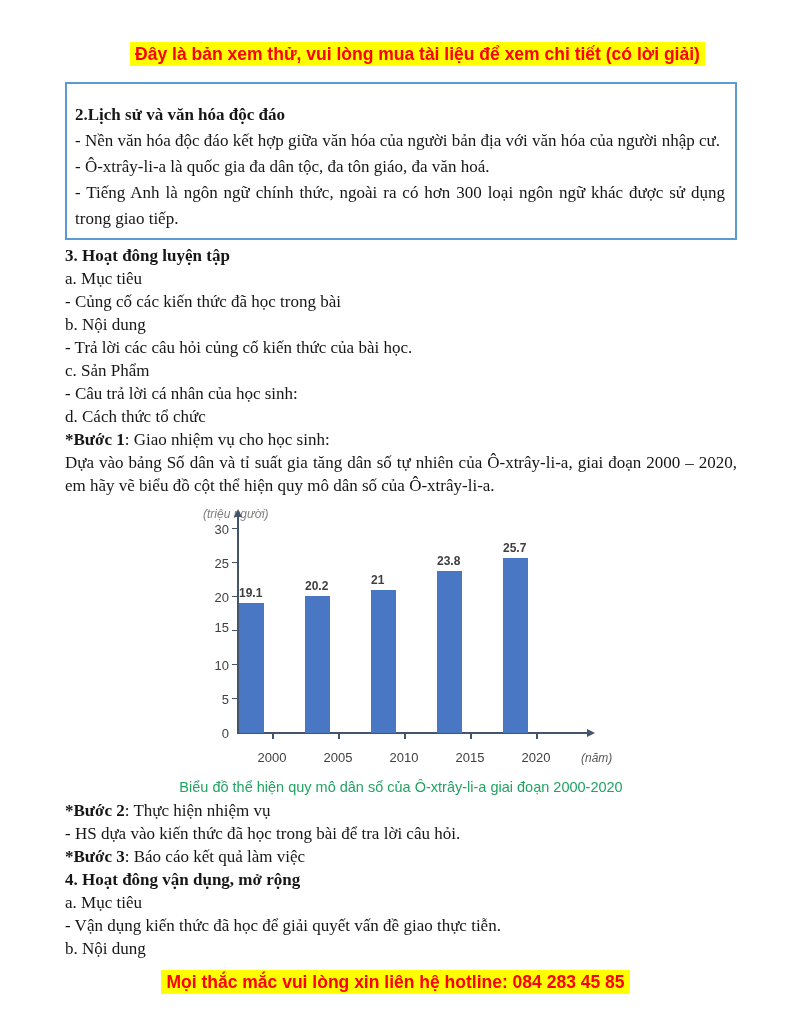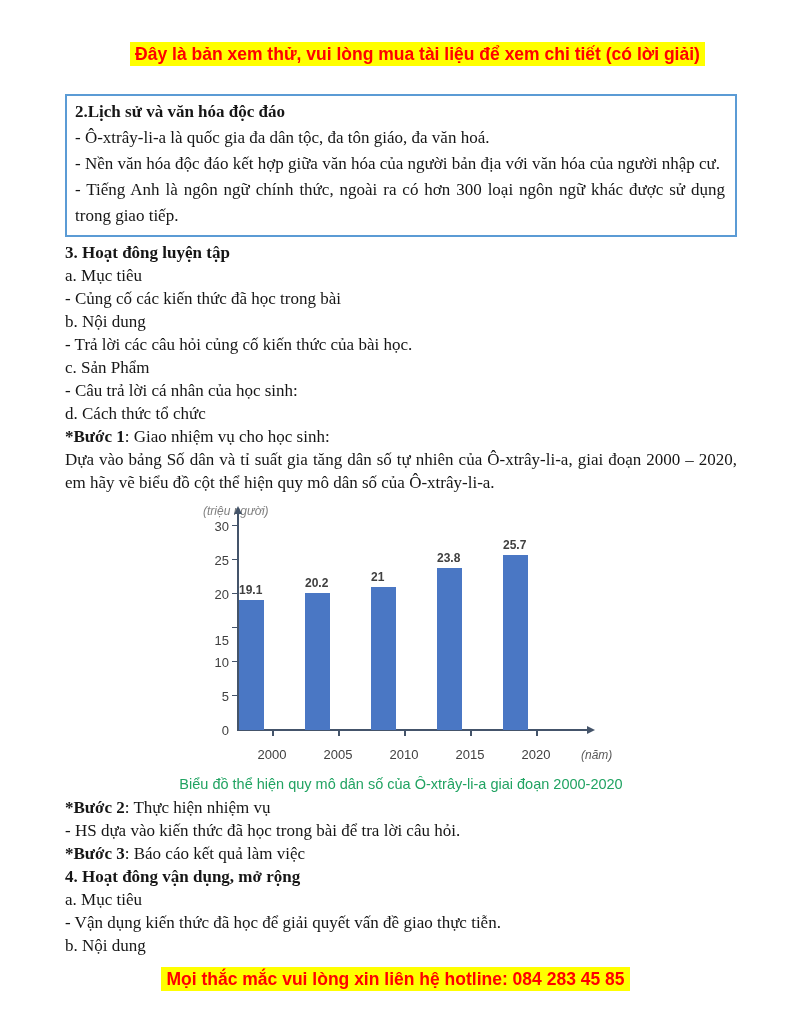--- a/index.html
+++ b/index.html
@@ -16,22 +16,22 @@
   .banner-row.top{padding-top:42px;padding-left:44px;}
   .banner-row.bottom{margin-top:10px;}
   .banner{
     display:inline-block;background:#ffff00;color:#ff0000;
     font-family:"Liberation Sans", sans-serif;font-weight:bold;
     font-size:17.5px;line-height:22px;padding:1px 5px;
   }
 
   
   .box{
-    border:2px solid #5b9bd5;margin-top:28px;
-    padding:3px 10px 6px 8px;line-height:26px;text-align:justify;
+    border:2px solid #5b9bd5;margin-top:16px;
+    padding:18px 10px 6px 8px;line-height:26px;text-align:justify;
   }
   .box p{margin:0;}
   .box .title{font-weight:bold;}
 
   
   .para{margin-top:4px;line-height:23px;text-align:justify;}
   .para p{margin:0;}
 
   
   .chart{margin:10px 0 0 132px;font-family:"Liberation Sans", sans-serif;color:#404040;}
@@ -69,22 +69,22 @@
 
   <div class="banner-row top">
     <span class="banner">Đây là bản xem thử, vui lòng mua tài liệu để xem chi tiết (có lời giải)</span>
   </div>
 
   <div class="content">
 
     <div class="box">
       <p class="title">2.Lịch sử và văn hóa độc đáo</p>
       <div>
+          <p>- Nền văn hóa độc đáo kết hợp giữa văn hóa của người bản địa với văn hóa của người nhập cư.</p>
           <p>- Ô-xtrây-li-a là quốc gia đa dân tộc, đa tôn giáo, đa văn hoá.</p>
-          <p>- Nền văn hóa độc đáo kết hợp giữa văn hóa của người bản địa với văn hóa của người nhập cư.</p>
           <p>- Tiếng Anh là ngôn ngữ chính thức, ngoài ra có hơn 300 loại ngôn ngữ khác được sử dụng trong giao tiếp.</p>
         </div>
     </div>
 
     <div class="para">
         <p><b>3. Hoạt đông luyện tập</b></p>
         <p>a. Mục tiêu</p>
         <p>- Củng cố các kiến thức đã học trong bài</p>
         <p>b. Nội dung</p>
         <p>- Trả lời các câu hỏi củng cố kiến thức của bài học.</p>
@@ -103,21 +103,21 @@
         </div>
         <div class="xaxis">
           <div class="arrow-right"></div>
         </div>
         <div id="yticks">
             <div class="ytick-label" style="bottom: -8px;">0</div>
             <div class="ytick-label" style="bottom: 26px;">5</div>
             <div class="ytick-mark" style="bottom: 34px;"></div>
             <div class="ytick-label" style="bottom: 60px;">10</div>
             <div class="ytick-mark" style="bottom: 68px;"></div>
-            <div class="ytick-label" style="bottom: 82px;">15</div>
+            <div class="ytick-label" style="bottom: 98px;">15</div>
             <div class="ytick-mark" style="bottom: 102px;"></div>
             <div class="ytick-label" style="bottom: 128px;">20</div>
             <div class="ytick-mark" style="bottom: 136px;"></div>
             <div class="ytick-label" style="bottom: 162px;">25</div>
             <div class="ytick-mark" style="bottom: 170px;"></div>
             <div class="ytick-label" style="bottom: 196px;">30</div>
             <div class="ytick-mark" style="bottom: 204px;"></div>
           </div>
         <div id="xticks">
             <div class="xtick-mark" style="left: 35px;"></div>

